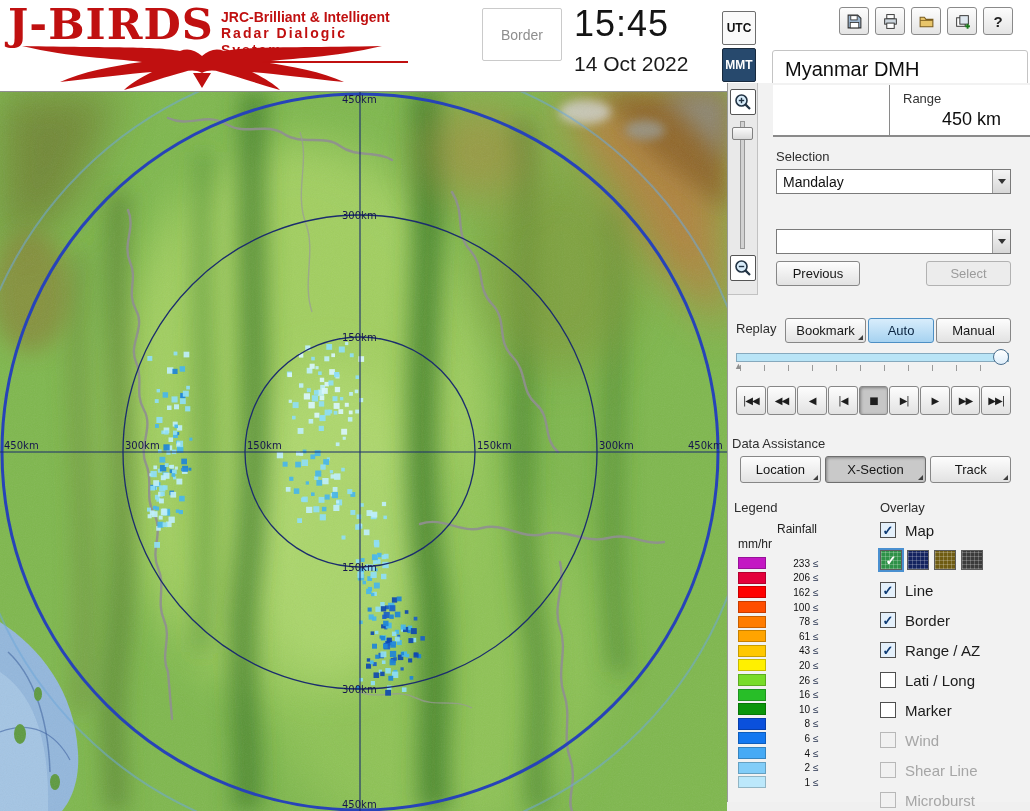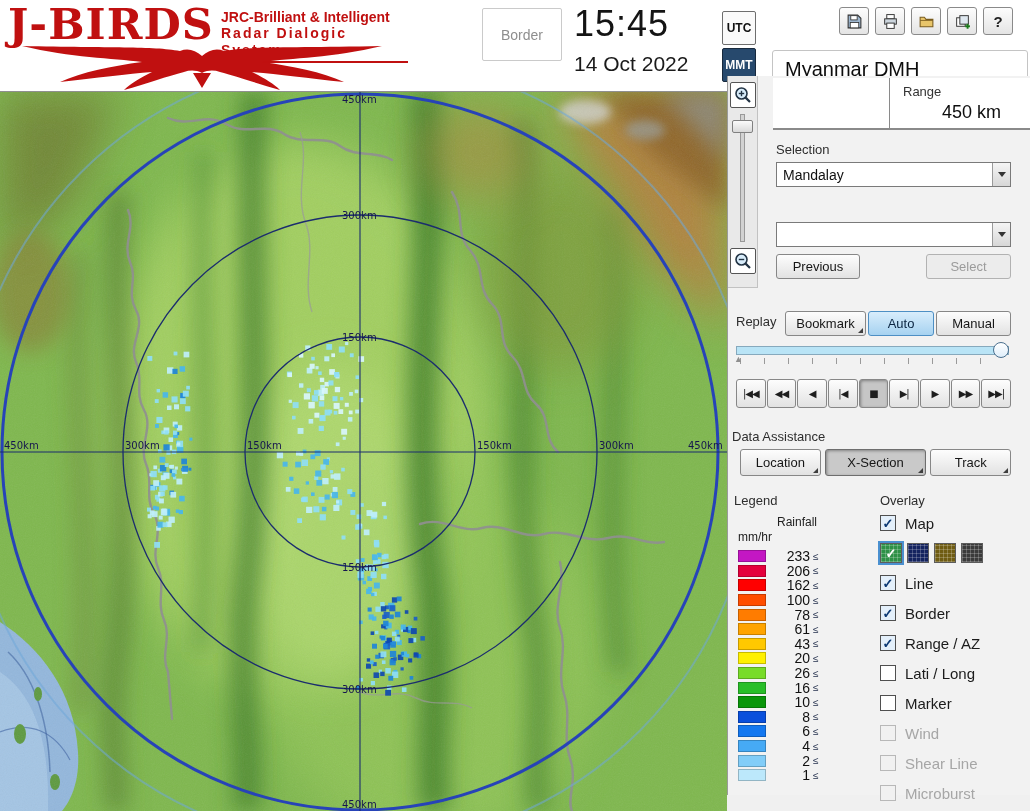--- a/index.html
+++ b/index.html
@@ -28,21 +28,21 @@
   .tools{position:absolute;left:839px;top:7px;display:flex;gap:6px;}
   .tool-btn{width:30px;height:28px;background:linear-gradient(#fdfdfd,#e4e4e4);border:1px solid #8a8a8a;
             border-radius:3px;display:flex;align-items:center;justify-content:center;cursor:pointer;padding:0;}
   .help-q{font-size:15px;font-weight:bold;color:#222;}
   .station-box{position:absolute;left:772px;top:50px;width:256px;height:38px;background:#fff;
                border:1px solid #c4c4c4;border-radius:3px;display:flex;align-items:center;padding-left:12px;
                font-size:20px;color:#0d0d0d;}
   
   .map-area{position:absolute;left:0;top:92px;width:727px;height:719px;background:#7fb84e;}
   
-  .rpanel{position:absolute;left:727px;top:76px;width:303px;height:719px;background:#f2f2f2;
+  .rpanel{position:absolute;left:727px;top:83px;width:303px;height:719px;background:#f2f2f2;
           border-left:1px solid #9a9a9a;}
   .zoom-strip{position:absolute;left:0;top:0;width:30px;height:212px;background:#e9e9e9;
               border-right:1px solid #c2c2c2;border-bottom:1px solid #c2c2c2;}
   .zoom-btn{position:absolute;left:2px;width:26px;height:26px;background:#fff;border:1px solid #555;
             border-radius:2px;display:flex;align-items:center;justify-content:center;cursor:pointer;padding:0;}
   .zoom-in{top:6px;} .zoom-out{top:172px;}
   .zoom-groove{position:absolute;left:12px;top:38px;width:5px;height:128px;background:#d2d2d2;
                border:1px solid #999;}
   .zoom-thumb{position:absolute;left:4px;top:44px;width:21px;height:13px;background:linear-gradient(#fbfbfb,#d9d9d9);
               border:1px solid #808080;border-radius:2px;cursor:pointer;}
@@ -81,21 +81,21 @@
           color:#1d1d1d;cursor:pointer;display:flex;align-items:center;justify-content:center;padding:0;}
   .pb-btn.pressed{background:#c6c6c6;box-shadow:inset 1px 1px 3px rgba(0,0,0,.35);}
   #da-buttons{position:absolute;left:12px;top:373px;width:271px;display:flex;gap:4px;}
   .da-btn{height:27px;flex:1;}
   .da-btn:nth-child(2){flex:1.3;}
   
   .lg-title{position:absolute;left:10px;font-size:12px;color:#222;}
   #legend-scale{position:absolute;left:10px;top:473px;width:130px;display:flex;flex-direction:column;}
   .lg-row{display:flex;align-items:center;height:14.6px;}
   .lg-swatch{width:28px;height:12px;border:1px solid rgba(0,0,0,.22);}
-  .lg-val{width:36px;text-align:right;font-size:14px;color:#101010;margin-left:8px;}
+  .lg-val{width:36px;text-align:right;font-size:10px;color:#101010;margin-left:8px;}
   .lg-lte{font-size:10px;color:#24304d;margin-left:3px;}
   
   #overlay-list{position:absolute;left:152px;top:436px;width:150px;display:flex;flex-direction:column;gap:8px;}
   .ov-row{display:flex;align-items:center;gap:9px;height:22px;cursor:pointer;}
   .ov-box{width:16px;height:16px;background:#fff;border:1px solid #4f4f4f;display:flex;align-items:center;
           justify-content:center;font-size:13px;font-weight:bold;color:#0d3a75;flex:none;}
   .ov-box.checked{background:#e4f0fb;}
   .ov-box.checked::after{content:"✓";}
   .ov-label{font-size:15px;color:#1b1b1b;}
   .ov-row.disabled{cursor:default;}

